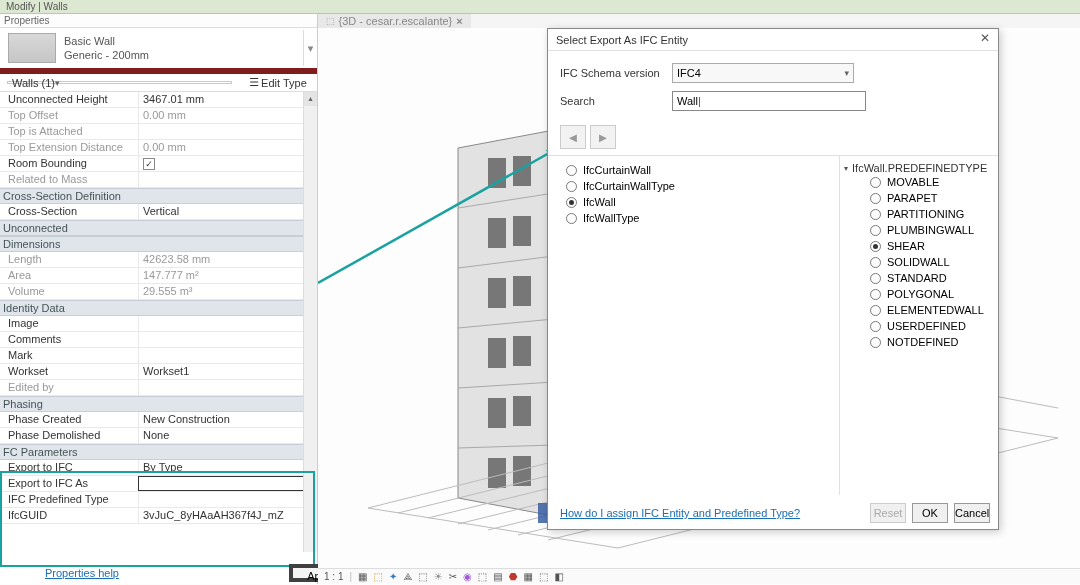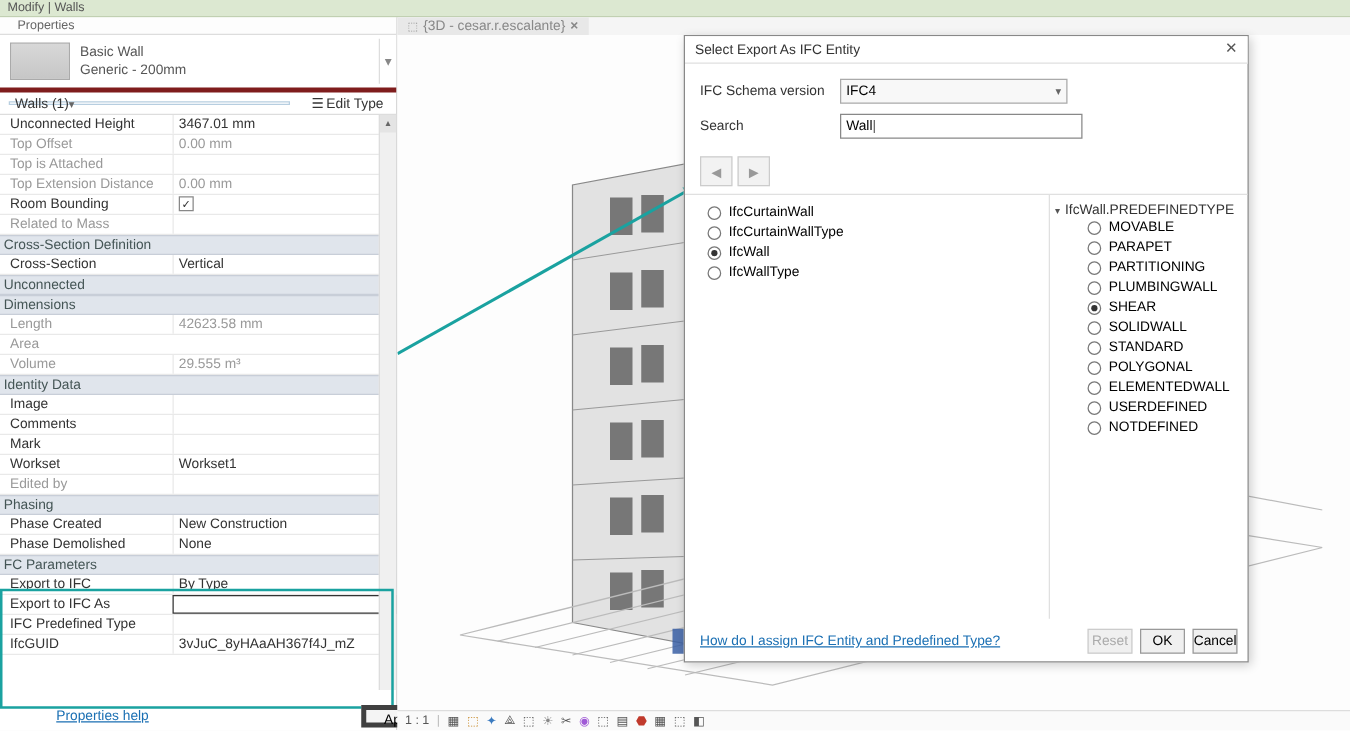--- a/index.html
+++ b/index.html
@@ -3,22 +3,22 @@
 <meta charset="utf-8">
 <style>
 * { box-sizing: border-box; margin: 0; padding: 0; font-family: "Segoe UI", Tahoma, sans-serif; font-size: 11px; }
 body { width: 1080px; height: 585px; background: #fdfdfd; position: relative; overflow: hidden; }
 
 
 .ribbon { height: 14px; background: #dce8d1; border-bottom: 1px solid #b8c8a8; padding-left: 6px; color: #555; font-size: 10px; line-height: 14px; }
 
 
 .props-panel { position: absolute; top: 14px; left: 0; width: 318px; height: 570px; background: #fff; border-right: 1px solid #ccc; }
-.panel-header { height: 14px; background: #fdfdfd; border-bottom: 1px solid #ddd; padding-left: 14px; color: #666; font-size: 10px; line-height: 14px; }
-.type-selector { display: flex; align-items: center; height: 46px; background: #fff; border-bottom: 4px solid #7f1d1d; justify-content: center; }
+.panel-header { height: 14px; background: #fdfdfd; border-bottom: 1px solid #ddd; padding-left: 4px; color: #666; font-size: 10px; line-height: 14px; }
+.type-selector { display: flex; align-items: center; height: 46px; background: #fff; border-bottom: 6px solid #7f1d1d; justify-content: center; }
 .type-swatch { width: 48px; height: 30px; margin: 0 8px; background: linear-gradient(#d8d8d8,#c6c6c6); border: 1px solid #aaa; }
 .type-names { flex: 1; color: #555; font-size: 11px; line-height: 14px; }
 .type-dd { width: 14px; height: 36px; display: flex; align-items: center; justify-content: center; border-left: 1px solid #ddd; color: #888; }
 .filter-row { display: flex; height: 18px; border-bottom: 1px solid #ddd; }
 .filter-sel { flex: 1; border: 1px solid #b7cee0; margin: 7px; padding-left: 4px; line-height: 14px; color: #333; display:flex; align-items:center; justify-content:flex-start; padding-right:2px;}
 .mini-dd { font-size:9px; color:#666; }
 .edit-type { width: 78px; display: flex; align-items: center; justify-content: center; gap: 2px; color: #333; }
 
 .prop-grid { height: 460px; overflow: hidden; position: relative; }
 .prop-row { display: flex; height: 16px; border-bottom: 1px solid #e9e9e9; }
@@ -148,20 +148,21 @@
       <div class="group-hdr">
         <span>Dimensions</span>
         <span class="caret">⌄</span>
       </div>
       <div class="prop-row">
         <div class="prop-label disabled">Length</div>
         <div class="prop-value disabled">42623.58 mm</div>
       </div>
       <div class="prop-row">
         <div class="prop-label disabled">Area</div>
+        <div class="prop-value disabled">147.777 m²</div>
       </div>
       <div class="prop-row">
         <div class="prop-label disabled">Volume</div>
         <div class="prop-value disabled">29.555 m³</div>
       </div>
       <div class="group-hdr">
         <span>Identity Data</span>
         <span class="caret">⌄</span>
       </div>
       <div class="prop-row">

